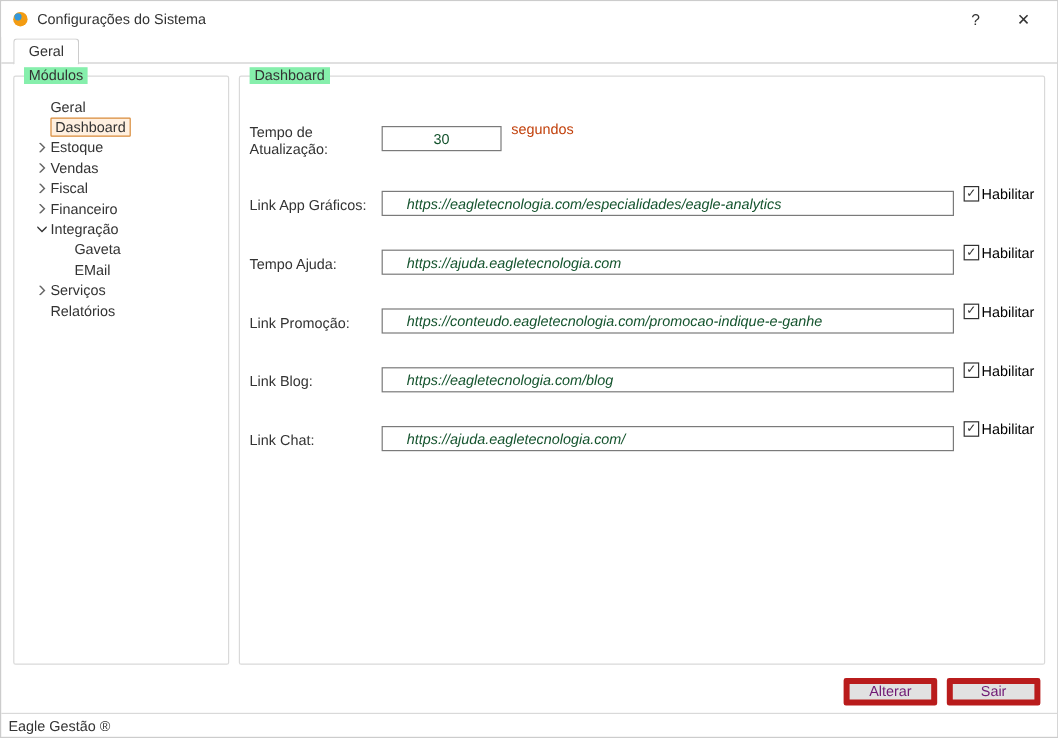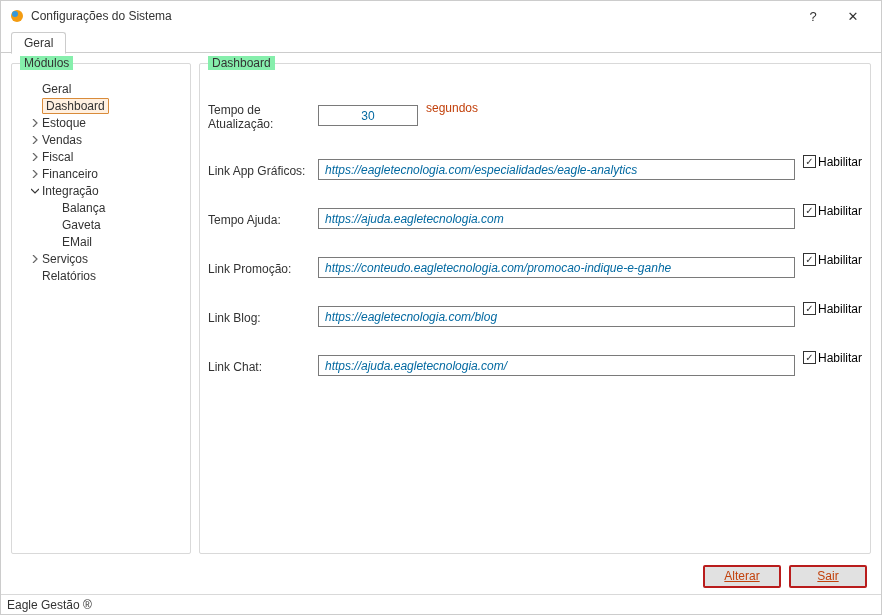--- a/index.html
+++ b/index.html
@@ -139,22 +139,22 @@
       width: 110px;
       text-align: left;
       color: #333333;
       padding-right: 6px;
       margin-top: 19px;
     }
     .form-input {
       border: 1px solid #7a7a7a;
       background: #ffffff;
       height: 21px;
-      padding: 0 6px;
-      color: #0369a1;
+      padding: 0 20px;
+      color: #14532d;
       font-size: 12px;
       margin-top: 16px;
     }
     .form-input-small {
       width: 100px;
       text-align: center;
     }
     .form-input-wide {
       flex: 1;
       font-style: italic;
@@ -184,28 +184,27 @@
       height: 36px;
       display: flex;
       justify-content: flex-end;
       align-items: center;
       gap: 8px;
       padding: 0 14px;
     }
     .btn {
       width: 78px;
       height: 23px;
-      border: 2px solid #b91c1c;
+      border: 5px solid #b91c1c;
       background: #e1e1e1;
-      color: #c2410c;
+      color: #701a75;
       display: flex;
       align-items: center;
       justify-content: center;
       border-radius: 2px;
-      text-decoration: underline;
     }
     .status-bar {
       height: 20px;
       border-top: 1px solid #d9d9d9;
       display: flex;
       align-items: center;
       padding: 0 6px;
       color: #333333;
       font-size: 11px;
     }
@@ -278,24 +277,20 @@
       <div class="tree-item tree-indent-0">
         <span class="tree-toggle">
           <svg width="8" height="8" viewBox="0 0 8 8">
               <path d="M0 2 L4 6 L8 2" fill="none" stroke="#333" stroke-width="1.2"></path>
             </svg>
         </span>
         <span>Integração</span>
       </div>
       <div class="tree-item tree-indent-1">
         <span class="tree-toggle"></span>
-        <span>Balança</span>
-      </div>
-      <div class="tree-item tree-indent-1">
-        <span class="tree-toggle"></span>
         <span>Gaveta</span>
       </div>
       <div class="tree-item tree-indent-1">
         <span class="tree-toggle"></span>
         <span>EMail</span>
       </div>
       <div class="tree-item tree-indent-0">
         <span class="tree-toggle">
           <svg width="8" height="8" viewBox="0 0 8 8">
               <path d="M2 0 L6 4 L2 8" fill="none" stroke="#666" stroke-width="1.2"></path>

